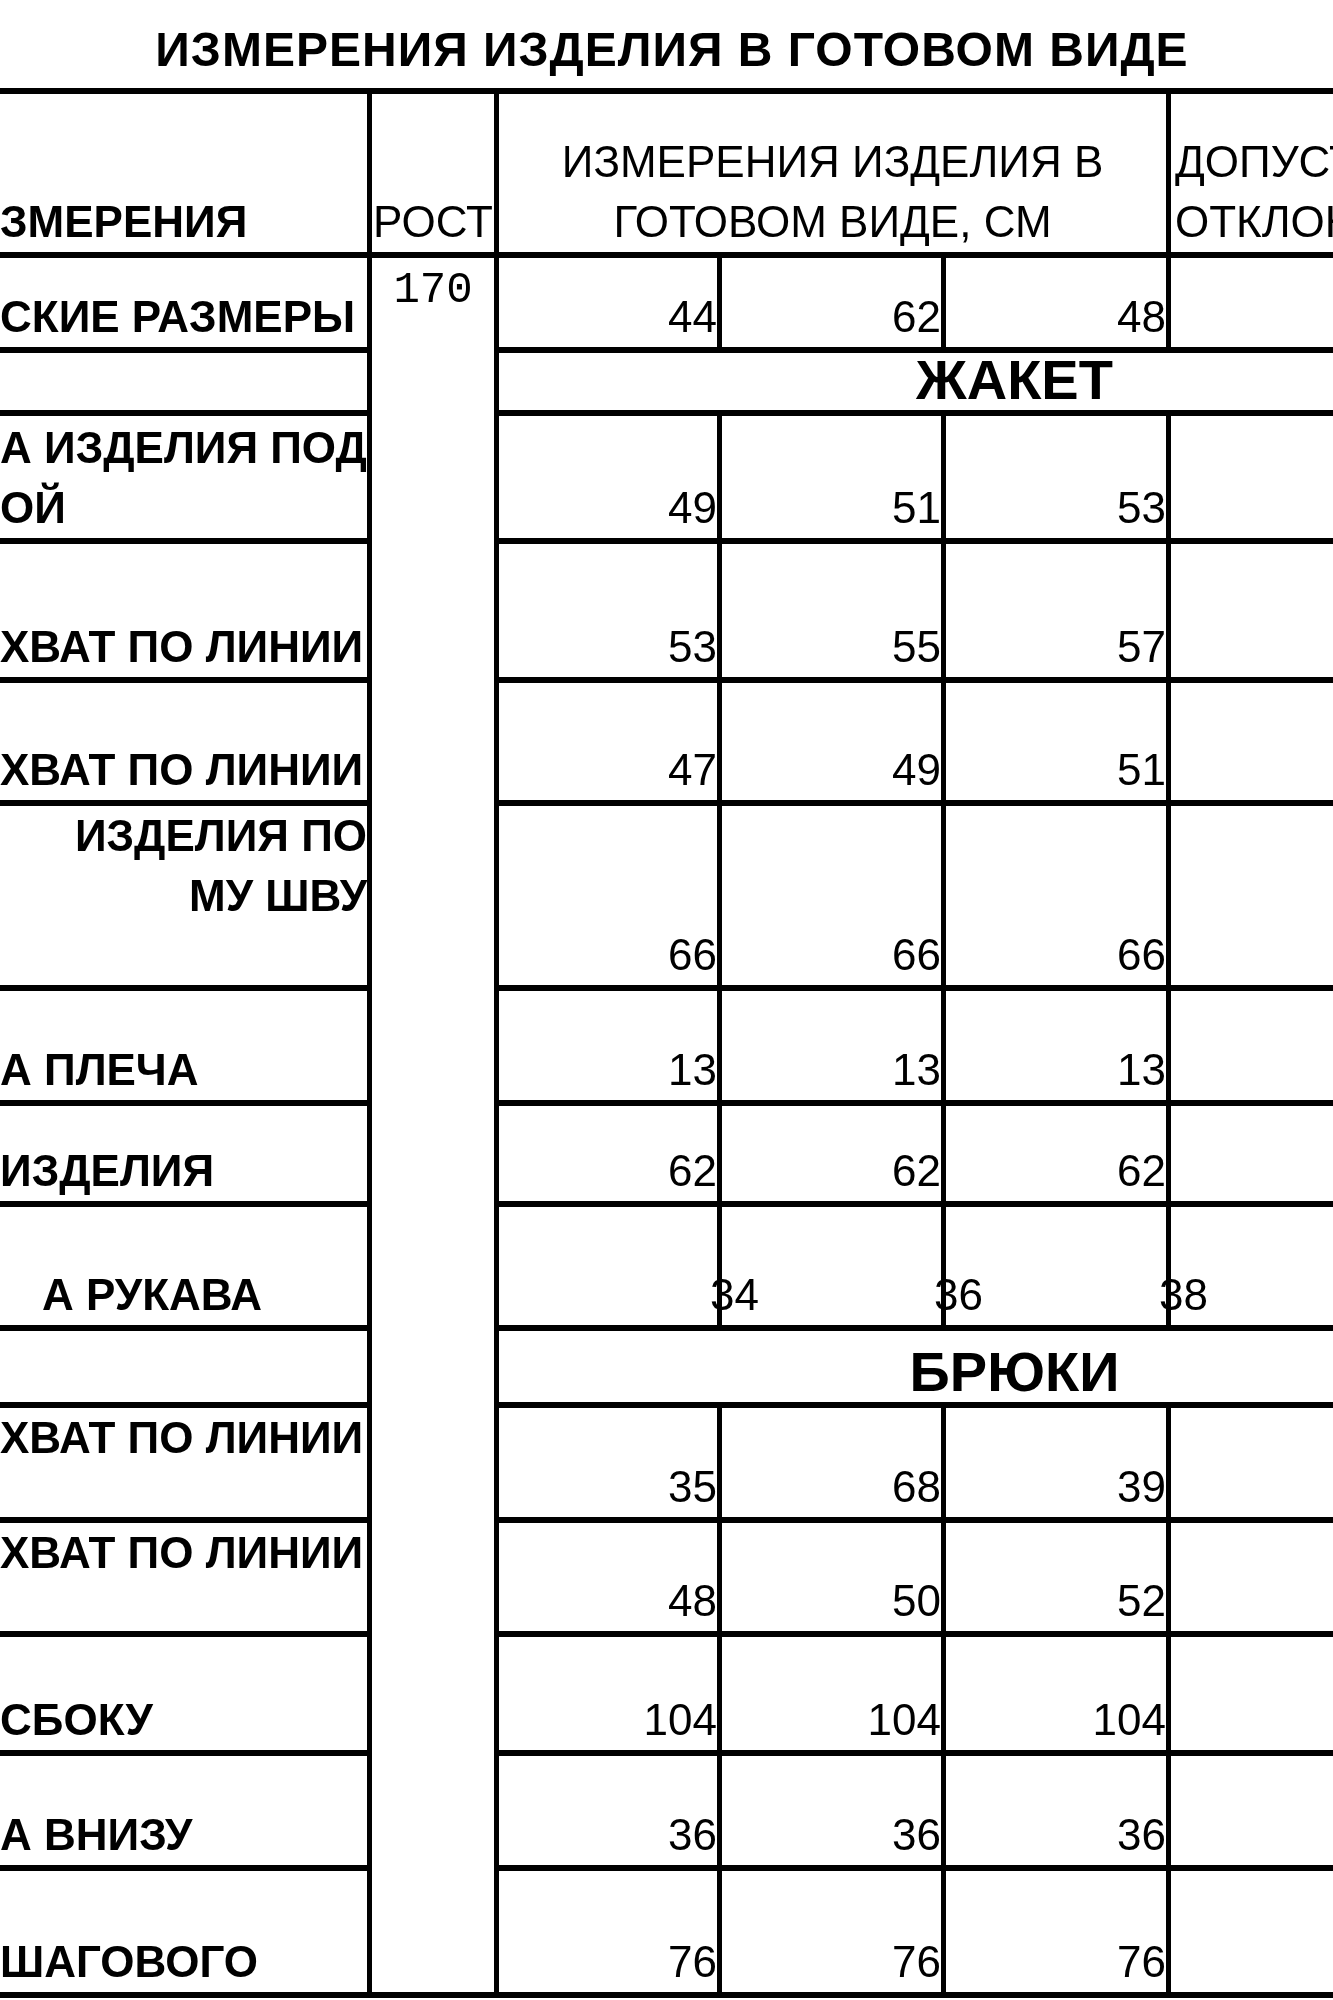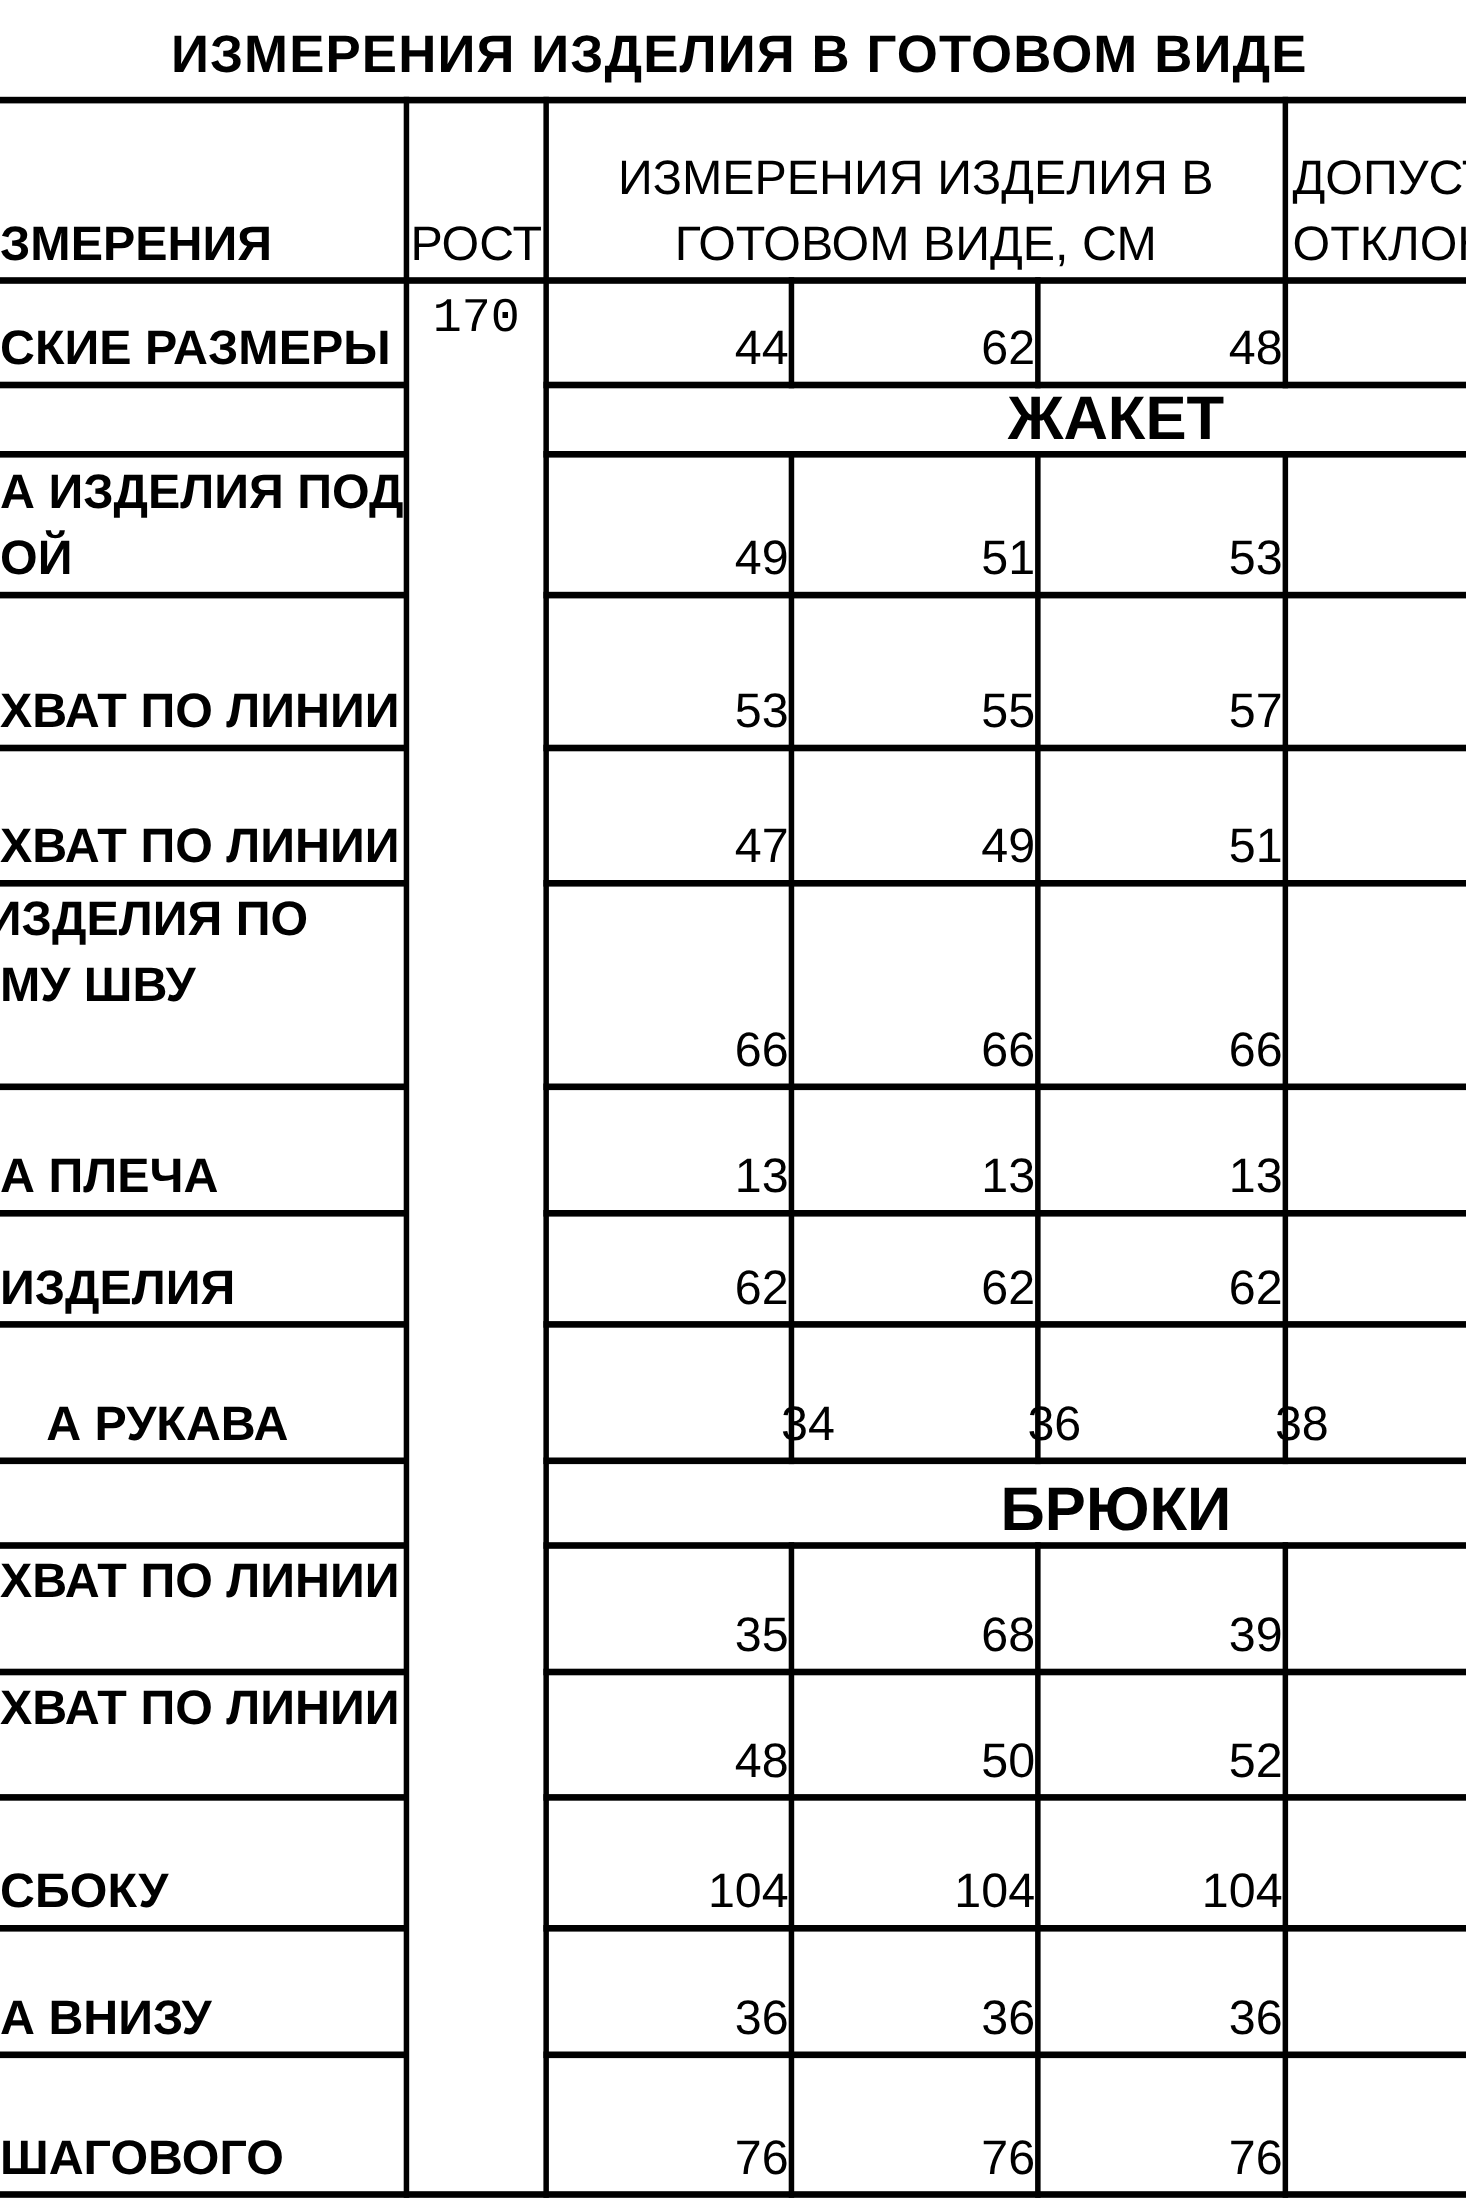--- a/index.html
+++ b/index.html
@@ -41,21 +41,21 @@
   .pad60{padding-bottom:60px;}              
   .rost-top{align-items:flex-start;padding-top:2px;font-family:Liberation Mono, monospace;}
   .dx{margin-left:-12px;}                   
   
   .hr {top:94px;height:158px;}
   .r1 {top:258px;height:89px;}
   .r2 {top:353px;height:57px;}
   .r3 {top:416px;height:122px;}
   .r4 {top:544px;height:133px;}
   .r5 {top:683px;height:117px;}
-  .r6 {top:806px;height:179px;}
+  .r6 {top:806px;height:179px;align-items:flex-end;}
   .r7 {top:991px;height:109px;}
   .r8 {top:1106px;height:95px;}
   .r9 {top:1207px;height:118px;padding-left:42px;}
   .r10{top:1331px;height:71px;}
   .r11{top:1408px;height:109px;}
   .r12{top:1523px;height:108px;}
   .r13{top:1637px;height:113px;justify-content:flex-end;}
   .r14{top:1756px;height:109px;}
   .r15{top:1871px;height:121px;}
 </style>

